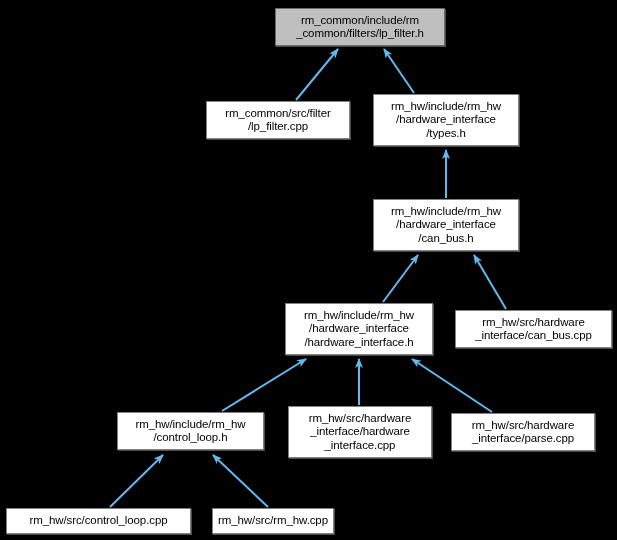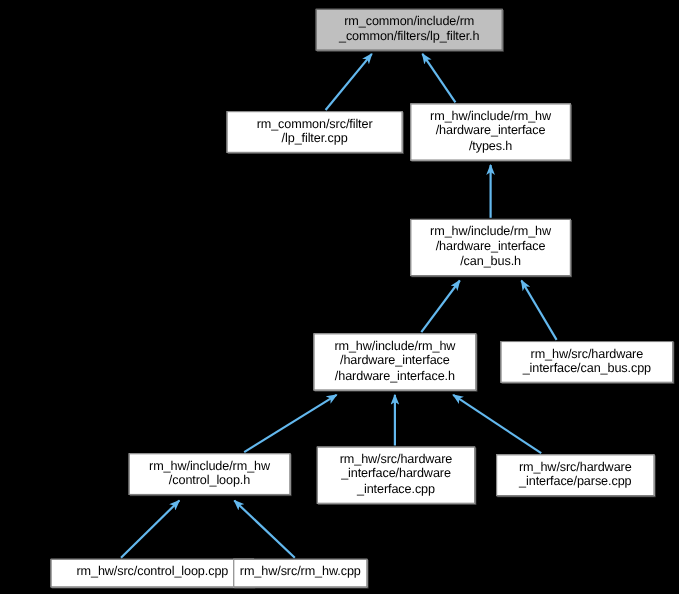--- a/index.html
+++ b/index.html
@@ -72,38 +72,38 @@
         <line x1="383" y1="302" x2="418" y2="255" stroke="#63b8ee" stroke-width="2" marker-end="url(#arrowhead)"></line>
         <line x1="506" y1="309" x2="474" y2="255" stroke="#63b8ee" stroke-width="2" marker-end="url(#arrowhead)"></line>
         <line x1="222" y1="411" x2="306" y2="359" stroke="#63b8ee" stroke-width="2" marker-end="url(#arrowhead)"></line>
         <line x1="359" y1="405" x2="359" y2="359" stroke="#63b8ee" stroke-width="2" marker-end="url(#arrowhead)"></line>
         <line x1="492" y1="412" x2="412" y2="359" stroke="#63b8ee" stroke-width="2" marker-end="url(#arrowhead)"></line>
         <line x1="110" y1="507" x2="163" y2="455" stroke="#63b8ee" stroke-width="2" marker-end="url(#arrowhead)"></line>
         <line x1="268" y1="507" x2="213" y2="455" stroke="#63b8ee" stroke-width="2" marker-end="url(#arrowhead)"></line>
       </g>
   </svg>
   <div id="nodes-group">
-      <div class="node-box root" style="left: 275px; top: 8px; width: 170px; height: 38px; margin-left: 12px;"><span class="node-label">rm_common/include/rm
+      <div class="node-box root" style="left: 275px; top: 8px; width: 170px; height: 38px;"><span class="node-label">rm_common/include/rm
 _common/filters/lp_filter.h</span></div>
-      <div class="node-box" style="left: 206px; top: 101px; width: 160px; height: 38px; align-items: center;"><span class="node-label">rm_common/src/filter
+      <div class="node-box" style="left: 206px; top: 101px; width: 144px; height: 38px; align-items: center;"><span class="node-label">rm_common/src/filter
 /lp_filter.cpp</span></div>
       <div class="node-box" style="left: 373px; top: 94px; width: 146px; height: 52px;"><span class="node-label">rm_hw/include/rm_hw
 /hardware_interface
 /types.h</span></div>
       <div class="node-box" style="left: 373px; top: 199px; width: 146px; height: 52px;"><span class="node-label">rm_hw/include/rm_hw
 /hardware_interface
 /can_bus.h</span></div>
       <div class="node-box" style="left: 285px; top: 303px; width: 148px; height: 52px;"><span class="node-label">rm_hw/include/rm_hw
 /hardware_interface
 /hardware_interface.h</span></div>
       <div class="node-box" style="left: 455px; top: 310px; width: 157px; height: 38px;"><span class="node-label">rm_hw/src/hardware
 _interface/can_bus.cpp</span></div>
       <div class="node-box" style="left: 117px; top: 412px; width: 147px; height: 38px;"><span class="node-label">rm_hw/include/rm_hw
 /control_loop.h</span></div>
       <div class="node-box" style="left: 288px; top: 406px; width: 144px; height: 52px;"><span class="node-label">rm_hw/src/hardware
 _interface/hardware
 _interface.cpp</span></div>
       <div class="node-box" style="left: 451px; top: 413px; width: 144px; height: 38px;"><span class="node-label">rm_hw/src/hardware
 _interface/parse.cpp</span></div>
-      <div class="node-box" style="left: 6px; top: 508px; width: 185px; height: 26px; margin-left: 40px;"><span class="node-label">rm_hw/src/control_loop.cpp</span></div>
+      <div class="node-box" style="left: 6px; top: 508px; width: 185px; height: 26px;"><span class="node-label">rm_hw/src/control_loop.cpp</span></div>
       <div class="node-box" style="left: 212px; top: 508px; width: 122px; height: 26px;"><span class="node-label">rm_hw/src/rm_hw.cpp</span></div>
     </div>
 </div>
 
 </body></html>

